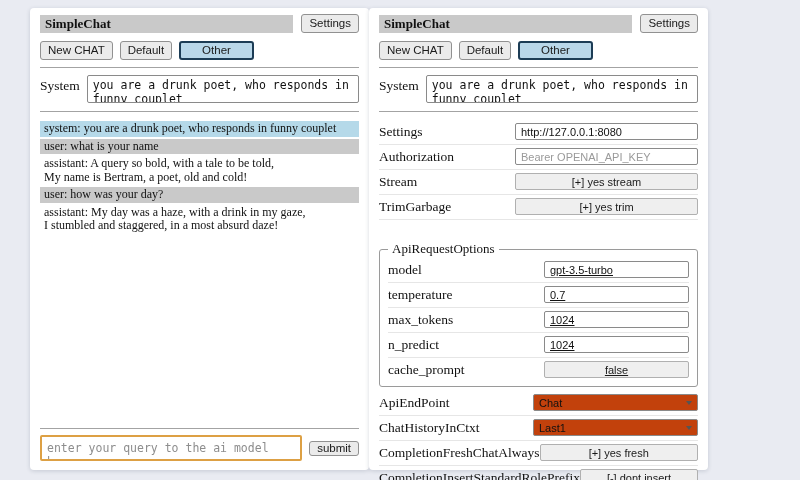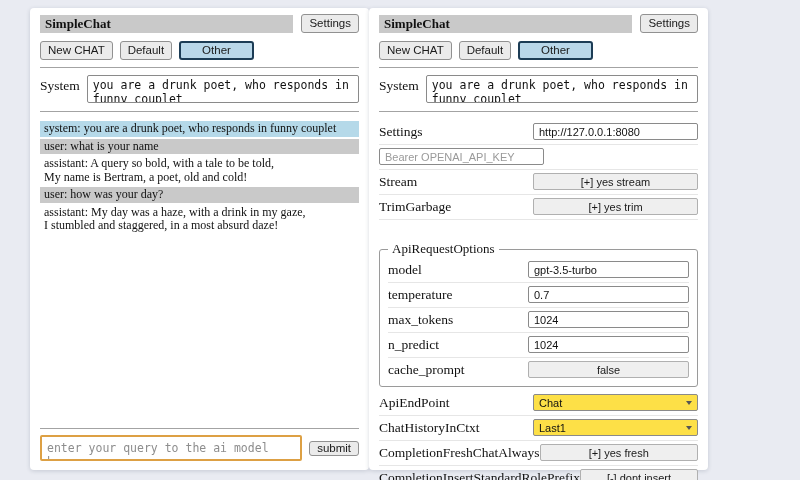--- a/index.html
+++ b/index.html
@@ -34,37 +34,37 @@
   
   .chat { flex:1; overflow:hidden; display:flex; flex-direction:column; gap:2px; margin-top:3px; }
   .msg { font-size:12px; line-height:1.13; padding:1px 4px; white-space:pre-line; color:#111; }
   .msg.system { background:#b5d9e9; }
   .msg.user { background:#c9c9c9; }
 
   
   .settings { flex:1; margin-top:2px; font-size:13.5px; color:#111; }
   .srow { display:flex; align-items:center; padding:3px 0 4px; border-bottom:1px solid #e6e6e6; }
   .srow .slabel { flex:1; }
-  .ctl { width:165px; height:17px; font-family:"Liberation Sans", sans-serif;
+  .ctl { width:183px; height:17px; font-family:"Liberation Sans", sans-serif;
          font-size:11px; }
   input.ctl { border:1px solid #8a8a8a; border-radius:2px; padding:1px 5px; color:#111; }
   input.ctl::placeholder { color:#9a9a9a; }
   button.ctl { background:#efefef; border:1px solid #b0b0b0; border-radius:2px;
                color:#1a1a1a; cursor:pointer; }
   .selectbox { width:165px; height:17px; border:1px solid #8a8a8a; border-radius:2px;
-               background:#fde047; display:flex; align-items:center; padding:0 5px;
+               background:#c2410c; display:flex; align-items:center; padding:0 5px;
                font-family:"Liberation Sans", sans-serif; font-size:11px; cursor:pointer; }
   .chev { margin-left:auto; width:0; height:0; border-top:4px solid #555;
           border-left:3.5px solid transparent; border-right:3.5px solid transparent; }
 
   fieldset { border:1px solid #9a9a9a; border-radius:3px; margin:21px 0 4px;
              padding:1px 8px 4px; }
   legend { font-size:13px; padding:0 4px; }
   fieldset .srow:last-child { border-bottom:none; }
-  fieldset .ctl, fieldset .selectbox { width:161px; }
+  fieldset .ctl, fieldset .selectbox { width:145px;text-decoration:underline; }
 
   
   .queryrow { display:flex; gap:7px; align-items:center; }
   .query { flex:1; height:26px; resize:none; overflow:hidden;
            font-family:"DejaVu Sans Mono", monospace; font-size:11.5px;
            border:1px solid #8a8a8a; border-radius:2px; padding:4px 5px; color:#111; }
   .query::placeholder { color:#8d8d8d; }
   .query.focused { border:2px solid #dda044; }
   .submit { padding:0 7px; }
 </style>
@@ -121,20 +121,21 @@
       <textarea class="systext" spellcheck="false" style="">you are a drunk poet, who responds in funny couplet</textarea>
     </div>
     <hr>
 
     <div class="settings">
       <div class="srow">
         <span class="slabel">Settings</span>
         <input class="ctl" type="text" value="http://127.0.0.1:8080" style="">
       </div>
       <div class="srow">
+        <span class="slabel">Authorization</span>
         <input class="ctl" type="text" placeholder="Bearer OPENAI_API_KEY" style="">
       </div>
       <div class="srow">
         <span class="slabel">Stream</span>
         <button class="ctl">[+] yes stream</button>
       </div>
       <div class="srow">
         <span class="slabel">TrimGarbage</span>
         <button class="ctl">[+] yes trim</button>
       </div>

